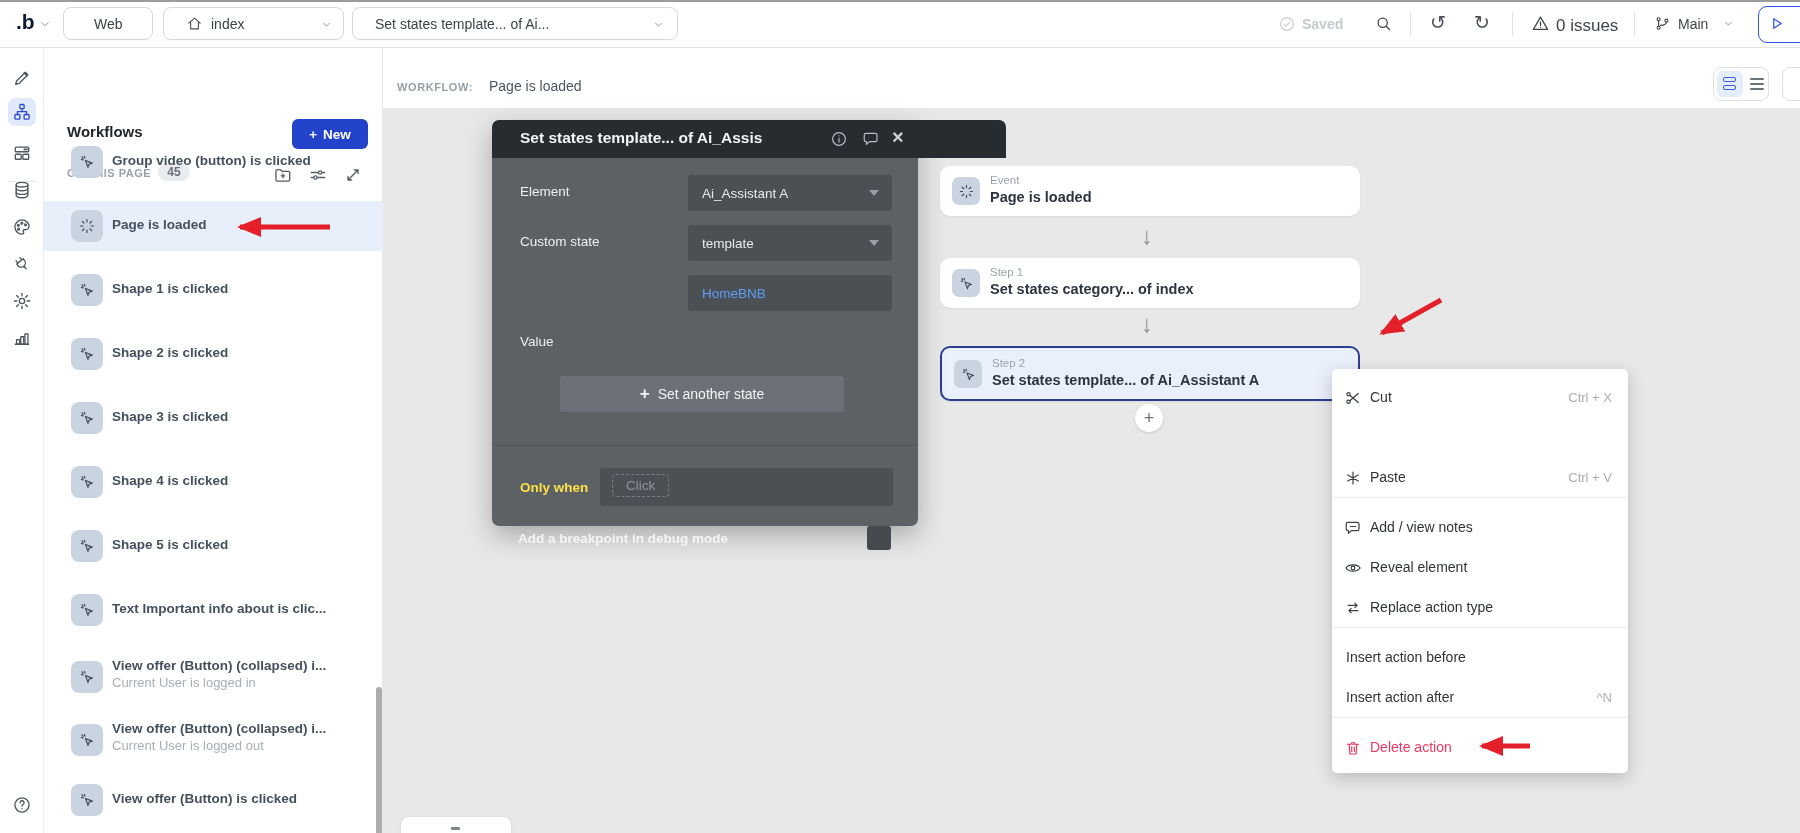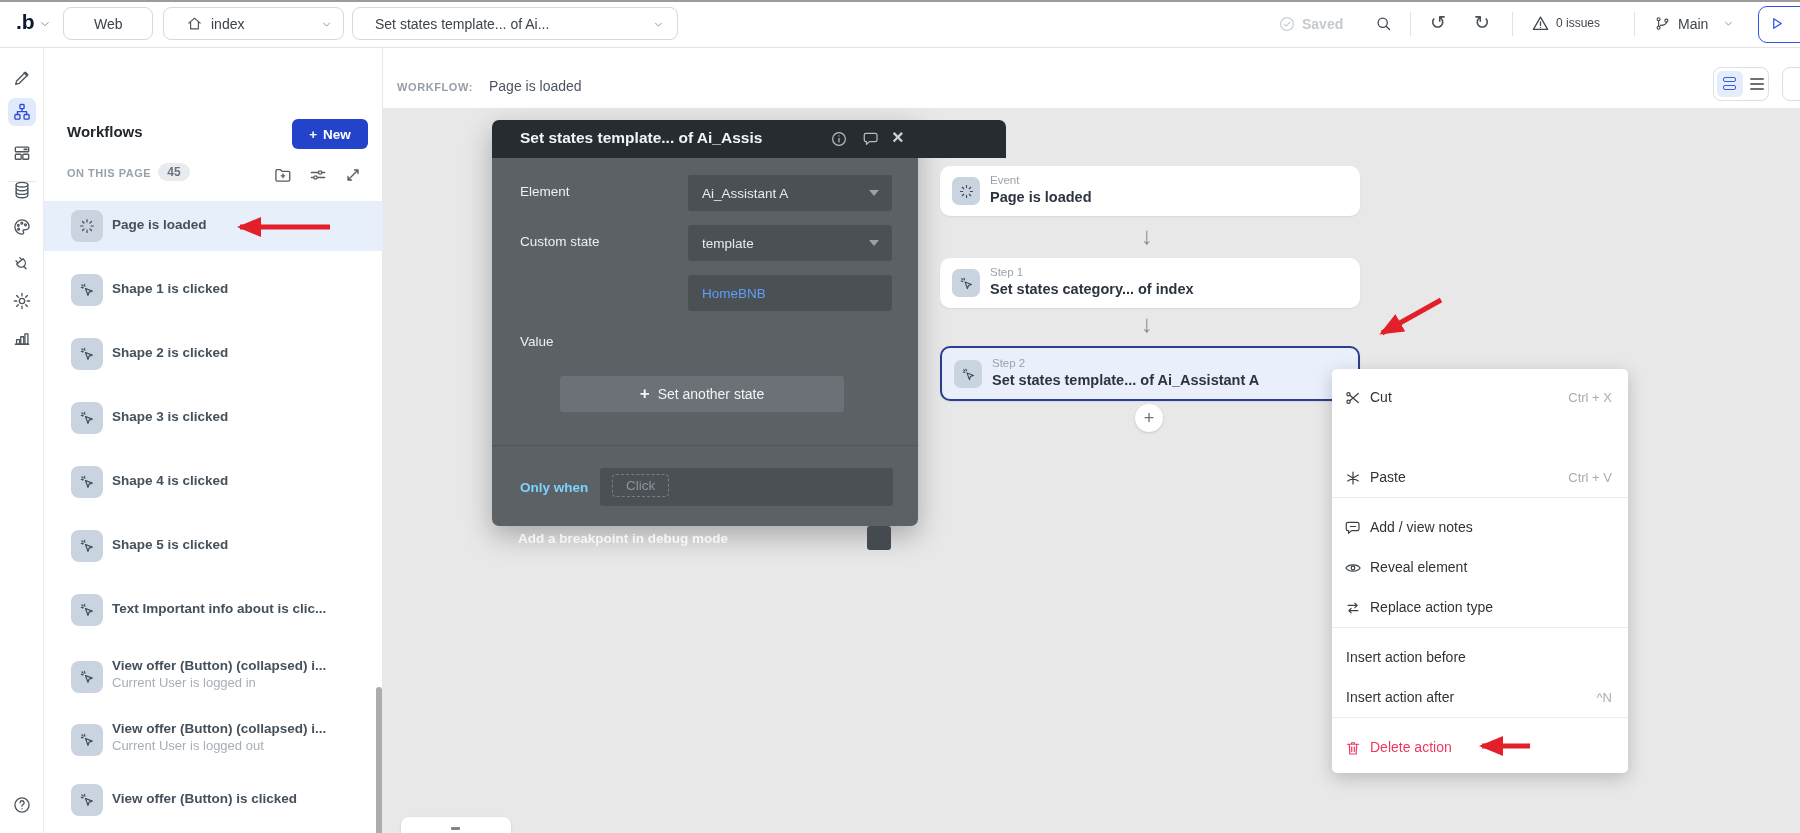--- a/index.html
+++ b/index.html
@@ -60,21 +60,21 @@
   #dlg-title{position:absolute;left:28px;top:9px;font-size:15.5px;font-weight:bold;color:#f2f4f6;}
   .dlg-hico{position:absolute;top:10px;width:18px;height:18px;color:#b6bcc2;cursor:pointer;}
   #dlg-body{position:absolute;left:0;top:38px;width:426px;height:368px;background:#5c6166;border-radius:0 0 7px 7px;}
   .fld-label{position:absolute;left:28px;font-size:13.5px;color:#eef0f2;}
   .fld{position:absolute;left:196px;width:204px;height:36px;background:#4b5055;border-radius:3px;box-sizing:border-box;
        display:flex;align-items:center;padding:0 14px;font-size:13.5px;color:#e8eaec;cursor:pointer;}
   .fld .ddarrow{position:absolute;right:13px;top:15px;width:0;height:0;border-left:5px solid transparent;border-right:5px solid transparent;border-top:6px solid #9aa0a6;}
   #btn-setstate{position:absolute;left:68px;top:218px;width:284px;height:36px;background:#6b7176;border-radius:3px;color:#f2f4f6;
                 font-size:14px;display:flex;align-items:center;justify-content:center;gap:8px;cursor:pointer;}
   #dlg-div{position:absolute;left:0;top:287px;width:426px;height:1px;background:#50555a;}
-  #onlywhen-label{position:absolute;left:28px;top:322px;font-size:13.5px;font-weight:bold;color:#7dd3fc;}
+  #onlywhen-label{position:absolute;left:28px;top:322px;font-size:13.5px;font-weight:bold;color:#fde047;}
   #onlywhen-input{position:absolute;left:108px;top:310px;width:293px;height:38px;background:#4b5055;border-radius:3px;cursor:text;}
   #click-chip{position:absolute;left:12px;top:6px;padding:3px 13px;border:1px dashed #787e84;border-radius:4px;font-size:13.5px;color:#8d949b;}
   #bp-label{position:absolute;left:26px;top:373px;font-size:13.5px;font-weight:bold;color:#f4f5f6;}
   #bp-check{position:absolute;left:375px;top:368px;width:24px;height:24px;background:#454a4f;border-radius:3px;cursor:pointer;}
   
   #menu{position:absolute;left:1332px;top:369px;width:296px;height:404px;background:#fff;border-radius:5px;box-shadow:0 5px 18px rgba(0,0,0,.2);}
   .mi{position:absolute;left:0;width:296px;height:40px;cursor:pointer;}
   .mi-ico{position:absolute;left:12px;top:11px;width:18px;height:18px;color:#3a4046;}
   .mi-label{position:absolute;top:11px;font-size:14px;color:#2f3337;white-space:nowrap;}
   .mi-short{position:absolute;right:16px;top:12px;font-size:13px;color:#a7adb3;}
@@ -263,21 +263,21 @@
       </svg>
 
     <div class="tb-sep" style="left:1410px;"></div>
     <div class="abs" style="left:1430px;top:11px;font-size:19px;color:#4a5158;cursor:pointer;">↺</div>
     <div class="abs" style="left:1474px;top:11px;font-size:19px;color:#4a5158;cursor:pointer;">↻</div>
     <div class="tb-sep" style="left:1512px;"></div>
 
     <svg class="ic abs" style="left:1531px;top:14px;width:19px;height:19px;color:#3f464d;">
         <use href="#i-warning"></use>
       </svg>
-    <div class="abs" style="left:1556px;top:16px;font-size:12px;color:#3f464d;cursor:pointer;">0 issues</div>
+    <div class="abs" style="left:1556px;top:16px;font-size:17px;color:#3f464d;cursor:pointer;">0 issues</div>
     <div class="tb-sep" style="left:1634px;"></div>
 
     <svg class="ic abs" style="left:1654px;top:15px;width:17px;height:17px;color:#3f464d;">
         <use href="#i-branch"></use>
       </svg>
     <div class="abs" style="left:1678px;top:16px;font-size:14px;color:#3f464d;cursor:pointer;">Main</div>
     <svg class="ic chev abs" style="left:1722px;top:17px;width:13px;height:13px;">
         <use href="#i-chev"></use>
       </svg>
 
@@ -350,20 +350,28 @@
         <use href="#i-folder-plus"></use>
       </svg>
     <svg class="ic ph-ico" style="left:264px;">
         <use href="#i-sliders"></use>
       </svg>
     <svg class="ic ph-ico" style="left:299px;">
         <use href="#i-expand"></use>
       </svg>
     <div id="wf-list"></div>
     <div id="panel-scroll"></div>
+  <div class="wrow" style="top: 89px; height: 50px;">
+        <div class="wtile" style="top: 9px;">
+          <svg class="ic" style="width: 18px; height: 18px;">
+            <use href="#i-click"></use>
+          </svg>
+        </div>
+        <div class="wmain" style="top: 16px;">Group video (button) is clicked</div>
+      </div>
       <div class="wrow sel" style="top: 153px; height: 50px;">
         <div class="wtile" style="top: 9px;">
           <svg class="ic" style="width: 18px; height: 18px;">
             <use href="#i-spinner"></use>
           </svg>
         </div>
         <div class="wmain" style="top: 16px;">Page is loaded</div>
       </div>
       <div class="wrow" style="top: 217px; height: 50px;">
         <div class="wtile" style="top: 9px;">

